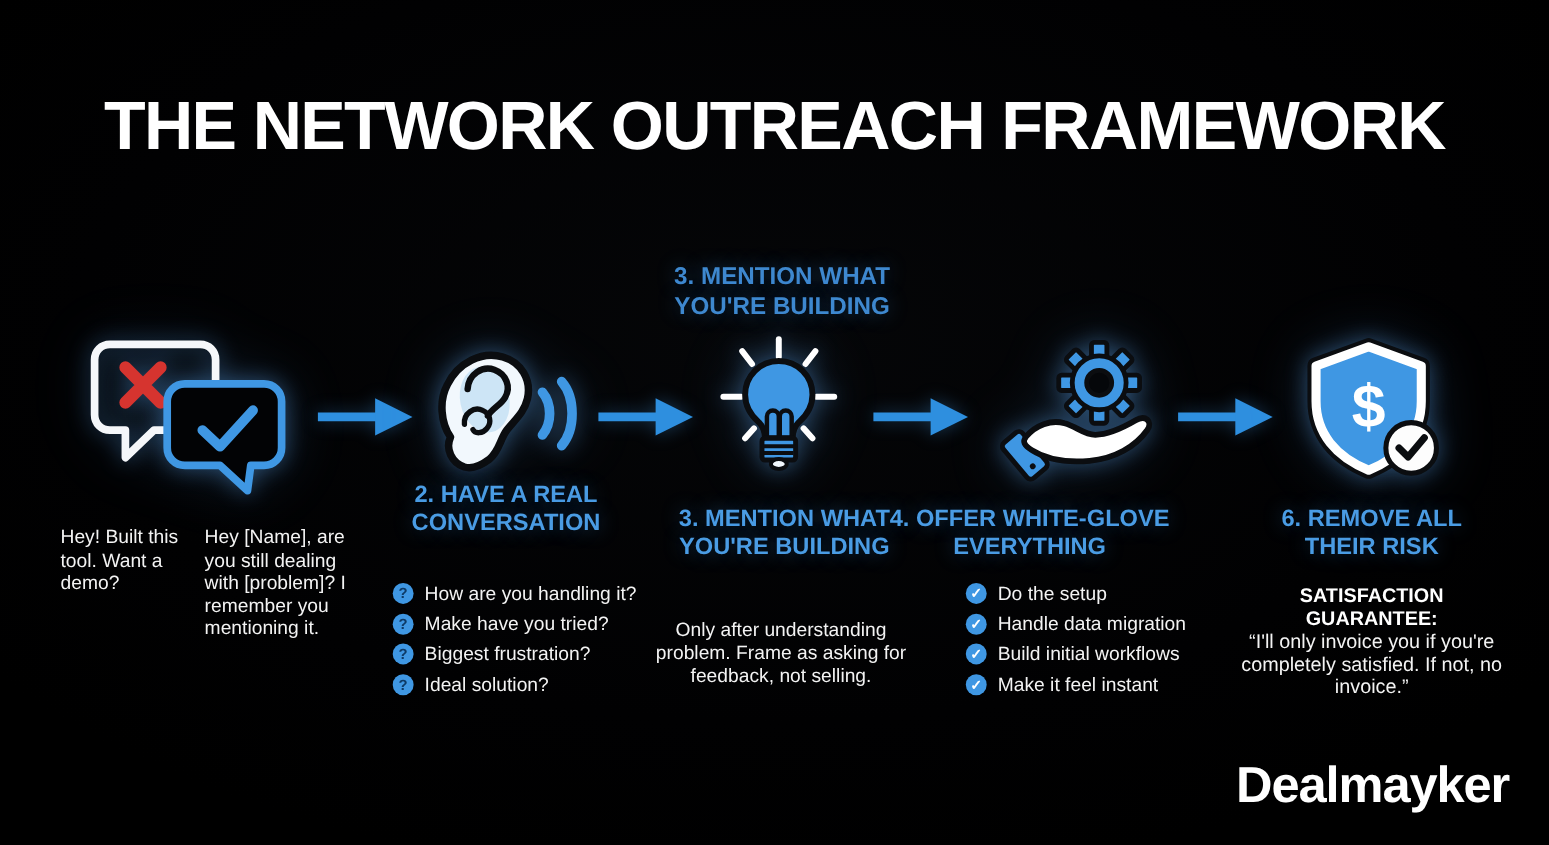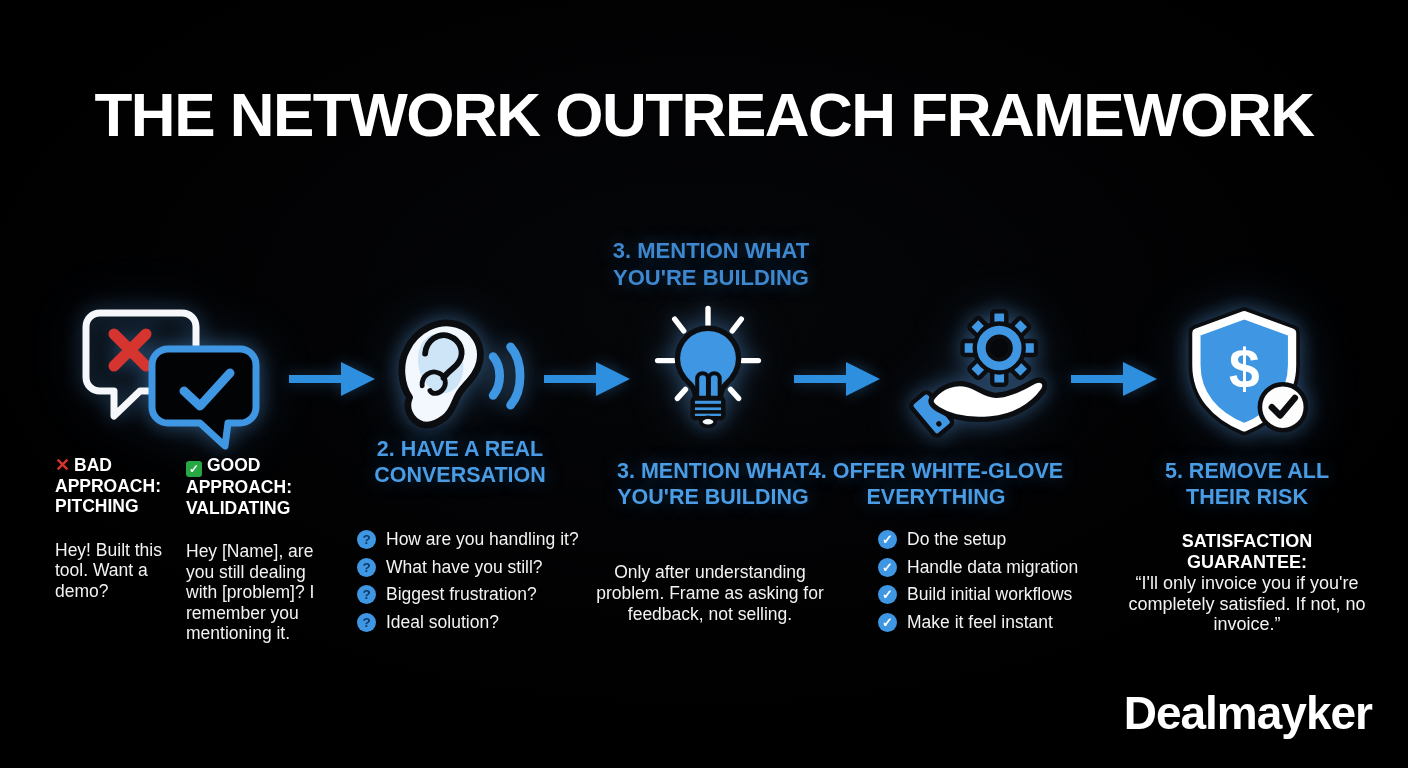--- a/index.html
+++ b/index.html
@@ -161,44 +161,38 @@
       <path d="M72,10 L124,29 V64 C124,96 104,119 72,132 C40,119 20,96 20,64 V29 Z" fill="#3F97E3" stroke="#FFFFFF" stroke-width="9" stroke-linejoin="round"></path>
       <text x="72" y="89" font-size="60" font-weight="bold" fill="#FFFFFF" text-anchor="middle" font-family="Liberation Sans, sans-serif">$</text>
       <circle cx="114" cy="110" r="25" fill="#FDFDFD" stroke="#0B0D10" stroke-width="5"></circle>
       <path d="M102,110 L111,119 L127,100" fill="none" stroke="#0B0D10" stroke-width="7" stroke-linecap="round" stroke-linejoin="round"></path>
     </svg>
   </div>
 
   <div class="abs cx step-title" style="left:460px;top:436px;width:210px;">2. HAVE A REAL CONVERSATION</div>
   <div class="abs cx step-title" style="left:713px;top:458px;width:215px;">3. MENTION WHAT YOU'RE BUILDING</div>
   <div class="abs cx step-title" style="left:936px;top:458px;width:255px;">4. OFFER WHITE-GLOVE EVERYTHING</div>
-  <div class="abs cx step-title" style="left:1247px;top:458px;width:180px;">5. REMOVE ALL THEIR RISK</div>
+  <div class="abs cx step-title" style="left:1247px;top:458px;width:180px;">6. REMOVE ALL THEIR RISK</div>
 
   <div class="abs" style="left:55px;top:455px;width:116px;">
-    <div class="col-head">
-      <span class="x-mark">✕</span><span>BAD APPROACH: PITCHING</span>
-    </div>
     <div class="body-text" style="margin-top:23px;">Hey! Built this tool. Want a demo?</div>
   </div>
 
   <div class="abs" style="left:186px;top:455px;width:134px;">
-    <div class="col-head">
-      <span class="good-badge">✓</span><span>GOOD APPROACH: VALIDATING</span>
-    </div>
     <div class="body-text" style="margin-top:23px;">Hey [Name], are you still dealing with [problem]? I remember you mentioning it.</div>
   </div>
 
   <ul class="abs detail-list" style="left:357px;top:530px;">
     <li>
       <span class="q-bullet">?</span>
       <span>How are you handling it?</span>
       </li>
     <li>
       <span class="q-bullet">?</span>
-      <span>What have you still?</span>
+      <span>Make have you tried?</span>
       </li>
     <li>
       <span class="q-bullet">?</span>
       <span>Biggest frustration?</span>
       </li>
     <li>
       <span class="q-bullet">?</span>
       <span>Ideal solution?</span>
       </li>
   </ul>

